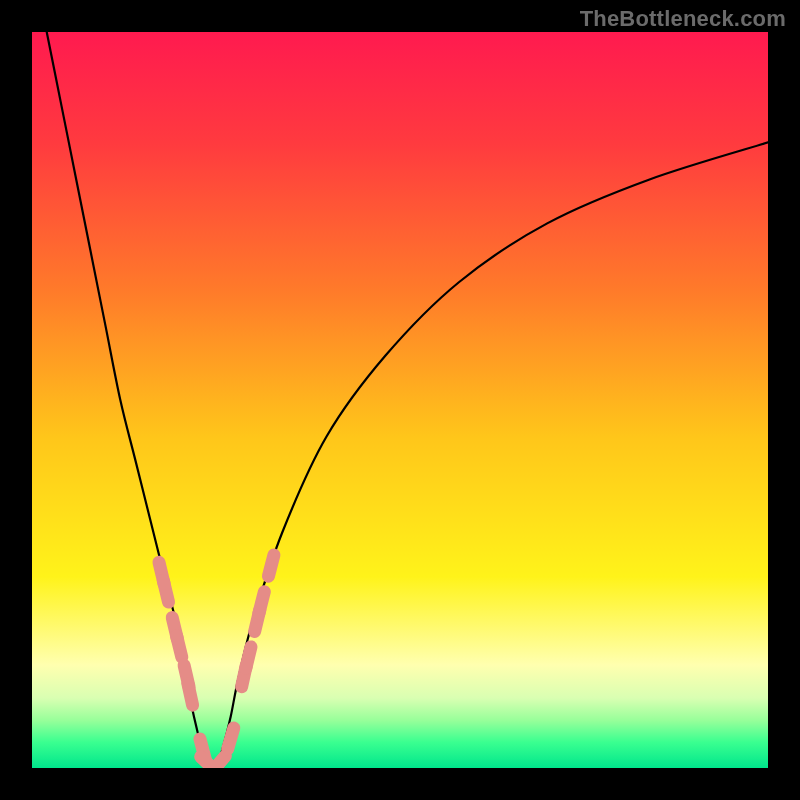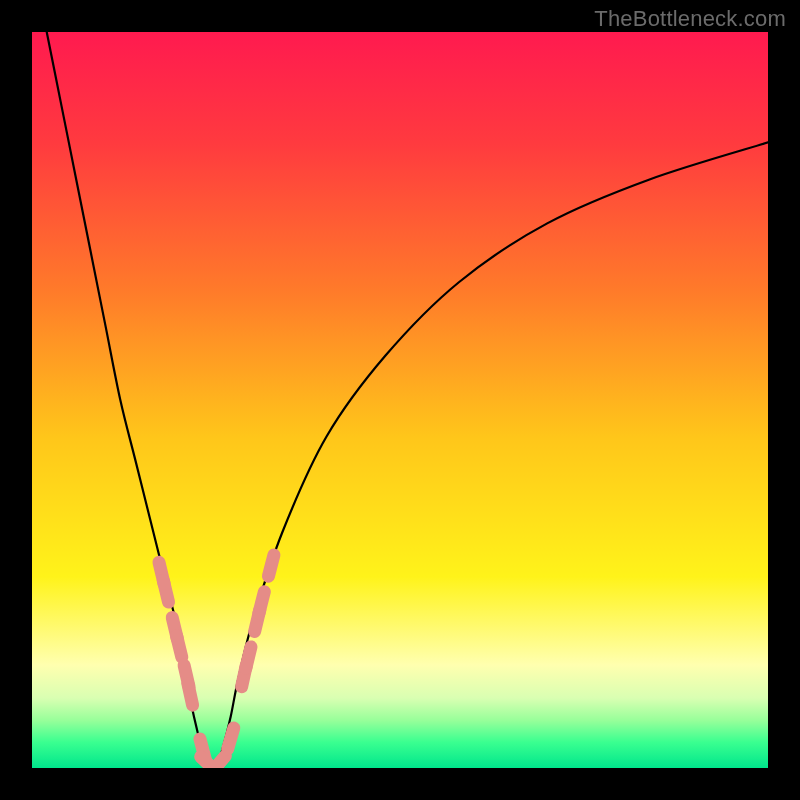--- a/index.html
+++ b/index.html
@@ -34,21 +34,21 @@
     width: 100%;
     height: 100%;
   }
   .watermark {
     position: absolute;
     top: 6px;
     right: 14px;
     color: #6b6b6b;
     font-size: 22px;
     letter-spacing: 0.2px;
-    font-weight: 400;
+    font-weight: 700;
   }
   svg.curves {
     position: absolute;
     left: 0;
     top: 0;
     width: 100%;
     height: 100%;
   }
 </style>
 </head>

